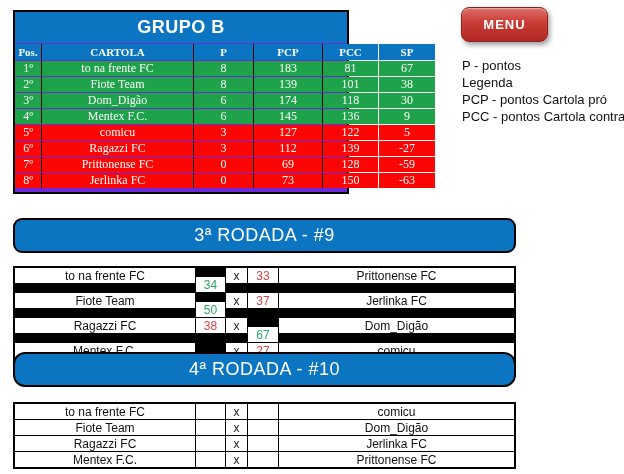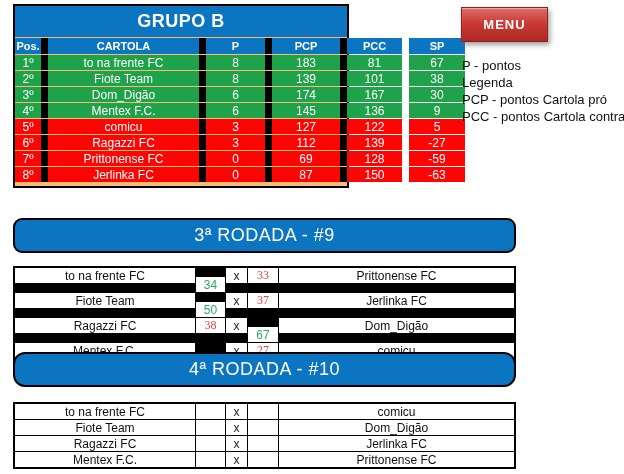--- a/index.html
+++ b/index.html
@@ -13,39 +13,39 @@
   *{margin:0;padding:0;box-sizing:border-box;}
   html,body{background:#ffffff;}
   body{
     width:624px;height:474px;position:relative;overflow:hidden;
     font-family:"Liberation Sans", sans-serif;color:var(--ink);
   }
   .cell{display:flex;align-items:center;justify-content:center;white-space:nowrap;overflow:hidden;}
 
   
   .standings{
-    position:absolute;left:13px;top:4px;width:336px;
-    border:2px solid #000;background:#fdba74;
+    position:absolute;left:13px;top:10px;width:336px;
+    border:2px solid #000;background:#6d28d9;
   }
   .standings-title{
     height:31px;background:var(--blue);color:#fff;
     display:flex;align-items:center;justify-content:center;
     font-size:18px;font-weight:bold;letter-spacing:.5px;margin-bottom:1px;
   }
-  .sgrid{display:grid;grid-template-columns:26px 151px 59px 68px 55px 56px;gap:7px;background:#000;margin-bottom:1px;}
+  .sgrid{display:grid;grid-template-columns:26px 151px 59px 68px 55px 56px;gap:1px;background:#000;margin-bottom:1px;font-family:Liberation Serif, serif;}
   .sgrid:last-child{margin-bottom:4px;}
   .hcell{height:16px;background:var(--blue);color:#fff;font-size:11px;font-weight:bold;}
   .srow .cell{height:15px;font-size:12px;color:#fff;}
   .srow.top .cell{background:var(--green);}
   .srow.bottom .cell{background:var(--red);}
 
   
   .menu-btn{
     position:absolute;left:461px;top:7px;width:87px;height:35px;
-    border-radius:0;border:1px solid #8f1f1c;
+    border-radius:8px;border:1px solid #8f1f1c;
     background:linear-gradient(180deg,#db6f67 0%,#c93b35 45%,#b02723 100%);
     box-shadow:2px 3px 5px rgba(110,110,110,.65), inset 0 1px 1px rgba(255,255,255,.45);
     color:#fff;font-size:13px;font-weight:bold;letter-spacing:1px;
     display:flex;align-items:center;justify-content:center;cursor:pointer;
   }
 
   
   .legend{position:absolute;left:462px;top:57px;font-size:13px;line-height:17px;color:#111;}
   .legend div{white-space:nowrap;}
 
@@ -63,21 +63,21 @@
   .match-table{
     position:absolute;left:13px;width:503px;
     border:2px solid #000;background:#000;
   }
   #round3{top:266px;}
   #round4{top:402px;}
   .mrow{display:grid;grid-template-columns:180px 29px 21px 30px 235px;gap:1px;background:#000;margin-bottom:1px;}
   .mrow:last-child{margin-bottom:0;}
   .mrow .cell{height:15px;background:#fff;font-size:12px;color:#111;}
   .mrow .score.win{color:var(--win);margin-top:9px;}
-  .mrow .score.loss{color:var(--loss);font-family:Liberation Serif, serif;}
+  .mrow .score.loss{color:var(--loss);}
   .mrow .xsep{color:#222;}
 </style>
 </head>
 <body>
 
 <div class="standings">
   <div class="standings-title">GRUPO B</div>
   <div class="sgrid" id="standings-header">
       <div class="cell hcell">Pos.</div>
       <div class="cell hcell">CARTOLA</div>
@@ -101,21 +101,21 @@
         <div class="cell ">8</div>
         <div class="cell ">139</div>
         <div class="cell ">101</div>
         <div class="cell ">38</div>
       </div>
       <div class="sgrid srow top">
         <div class="cell ">3º</div>
         <div class="cell ">Dom_Digão</div>
         <div class="cell ">6</div>
         <div class="cell ">174</div>
-        <div class="cell ">167</div>
+        <div class="cell ">118</div>
         <div class="cell ">30</div>
       </div>
       <div class="sgrid srow top">
         <div class="cell ">4º</div>
         <div class="cell ">Mentex F.C.</div>
         <div class="cell ">6</div>
         <div class="cell ">145</div>
         <div class="cell ">136</div>
         <div class="cell ">9</div>
       </div>
@@ -140,21 +140,21 @@
         <div class="cell ">Prittonense FC</div>
         <div class="cell ">0</div>
         <div class="cell ">69</div>
         <div class="cell ">128</div>
         <div class="cell ">-59</div>
       </div>
       <div class="sgrid srow bottom">
         <div class="cell ">8º</div>
         <div class="cell ">Jerlinka FC</div>
         <div class="cell ">0</div>
-        <div class="cell ">87</div>
+        <div class="cell ">73</div>
         <div class="cell ">150</div>
         <div class="cell ">-63</div>
       </div>
     </div>
 </div>
 
 <div class="menu-btn">MENU</div>
 
 <div class="legend" id="legend">
   <div>P - pontos</div>

